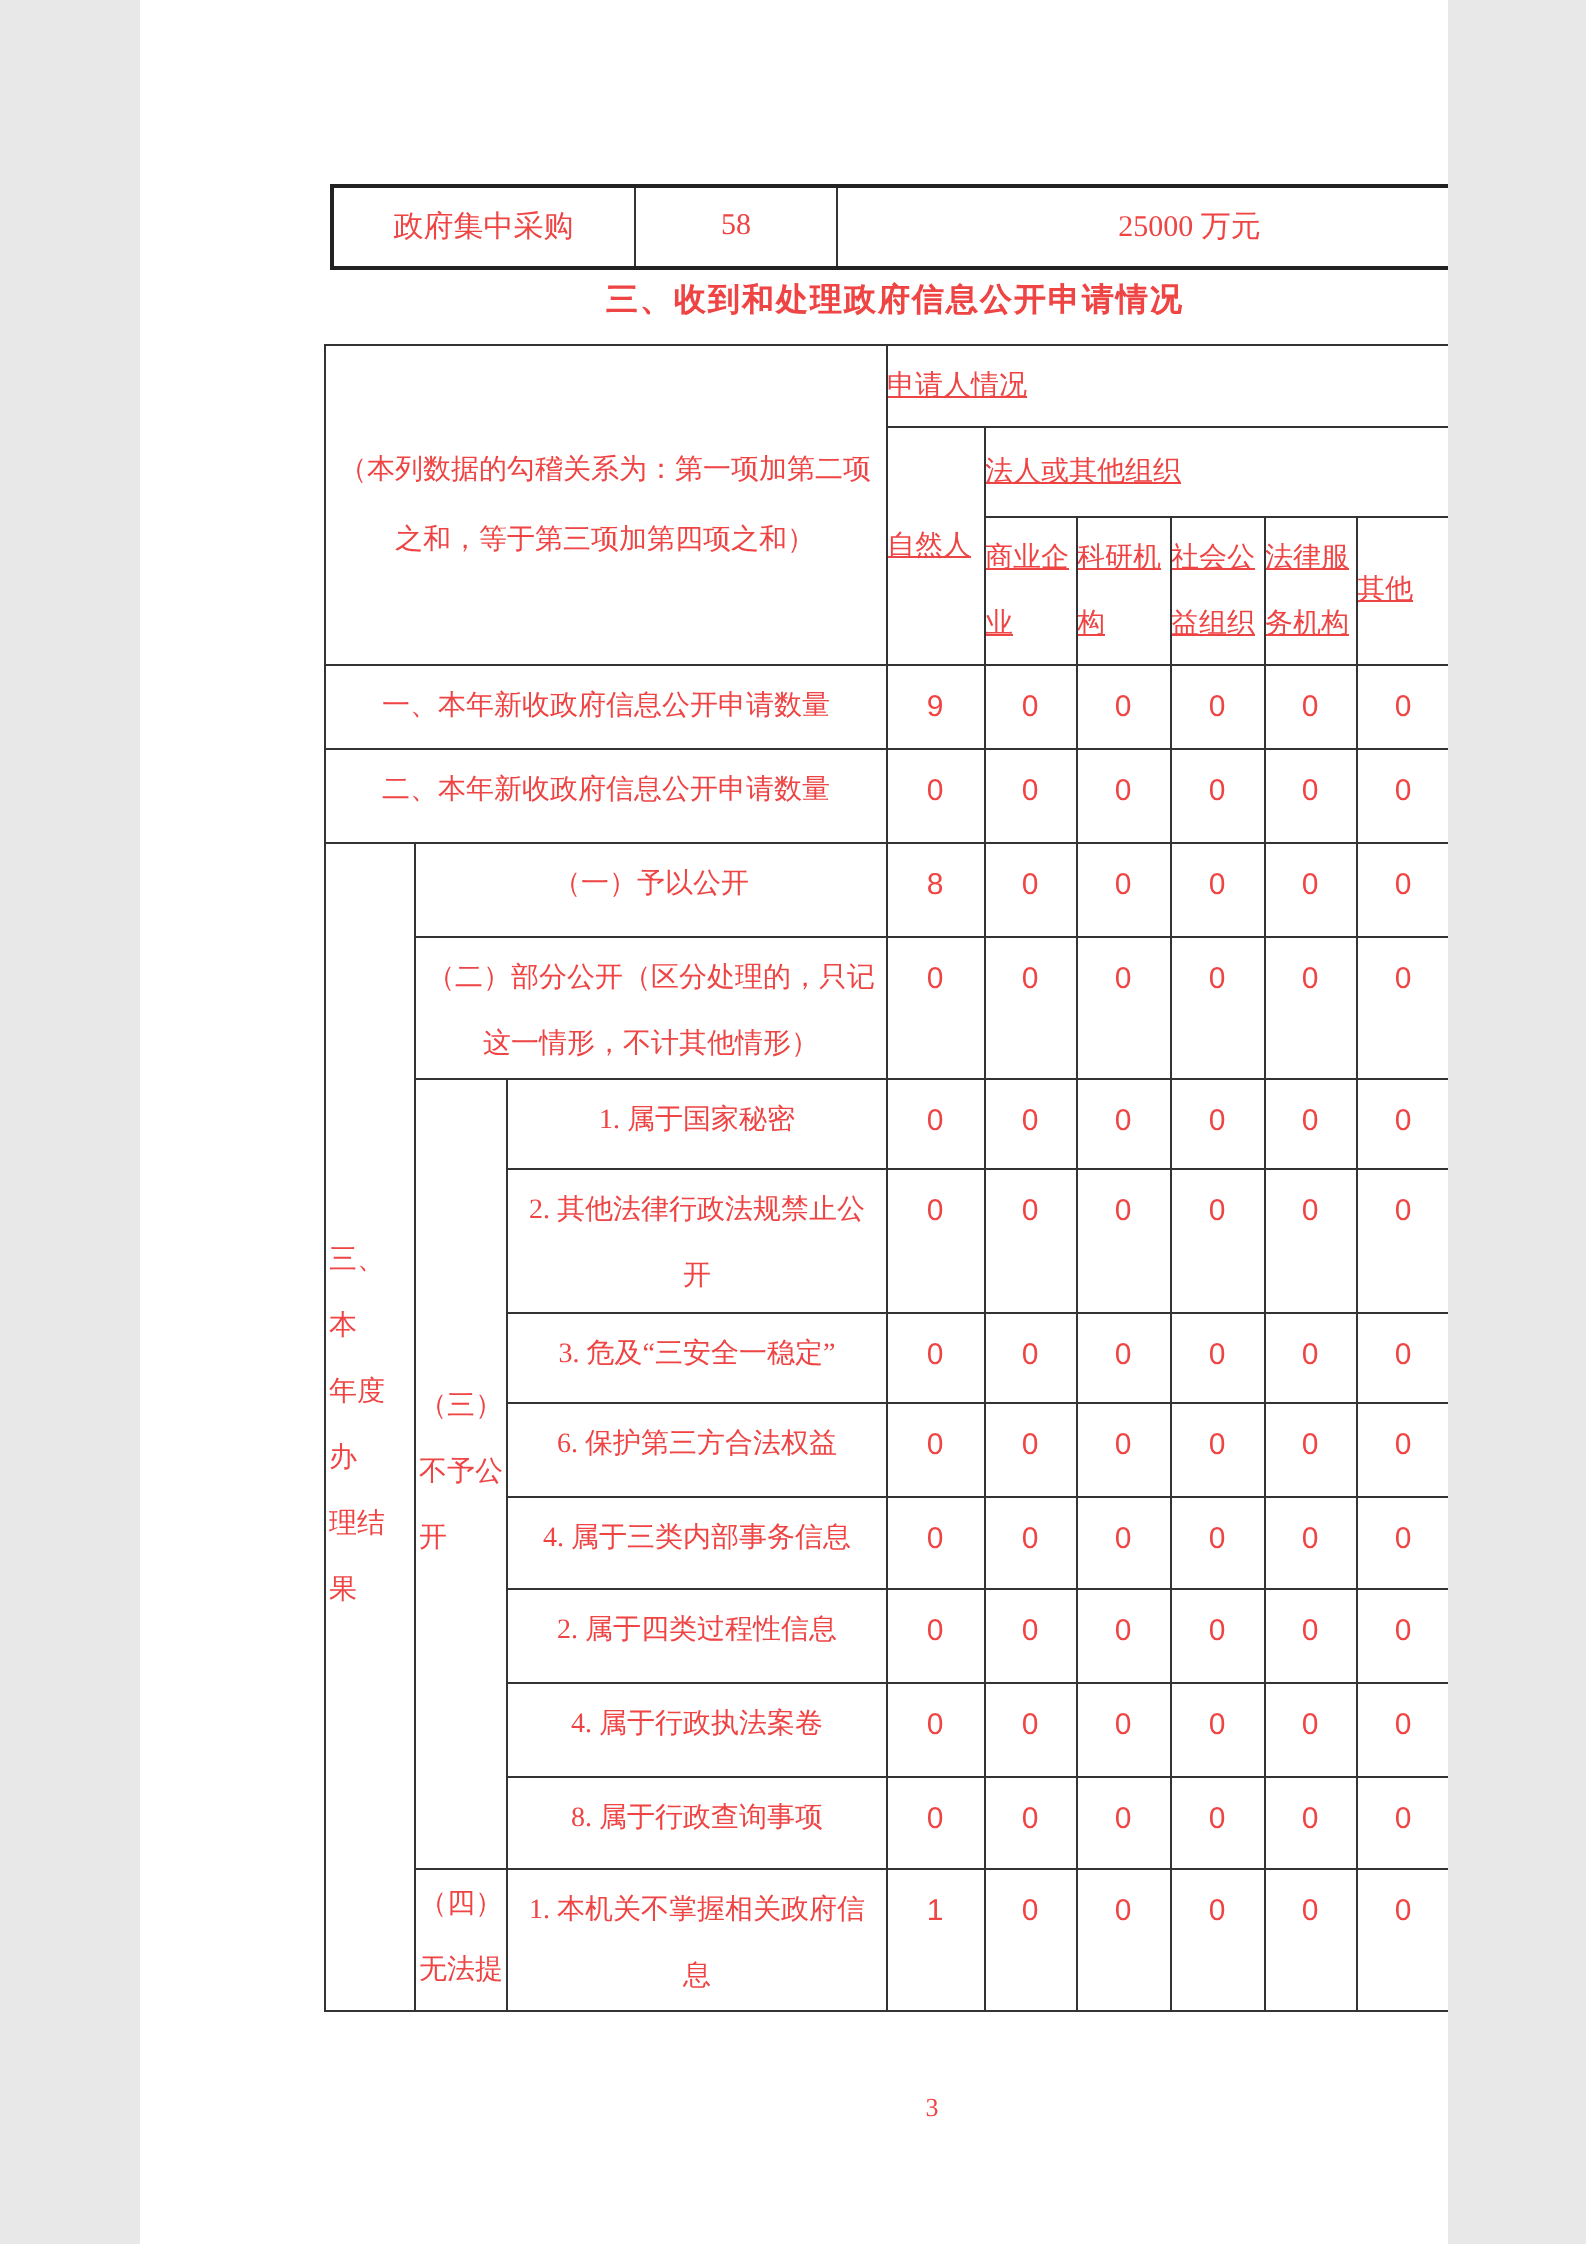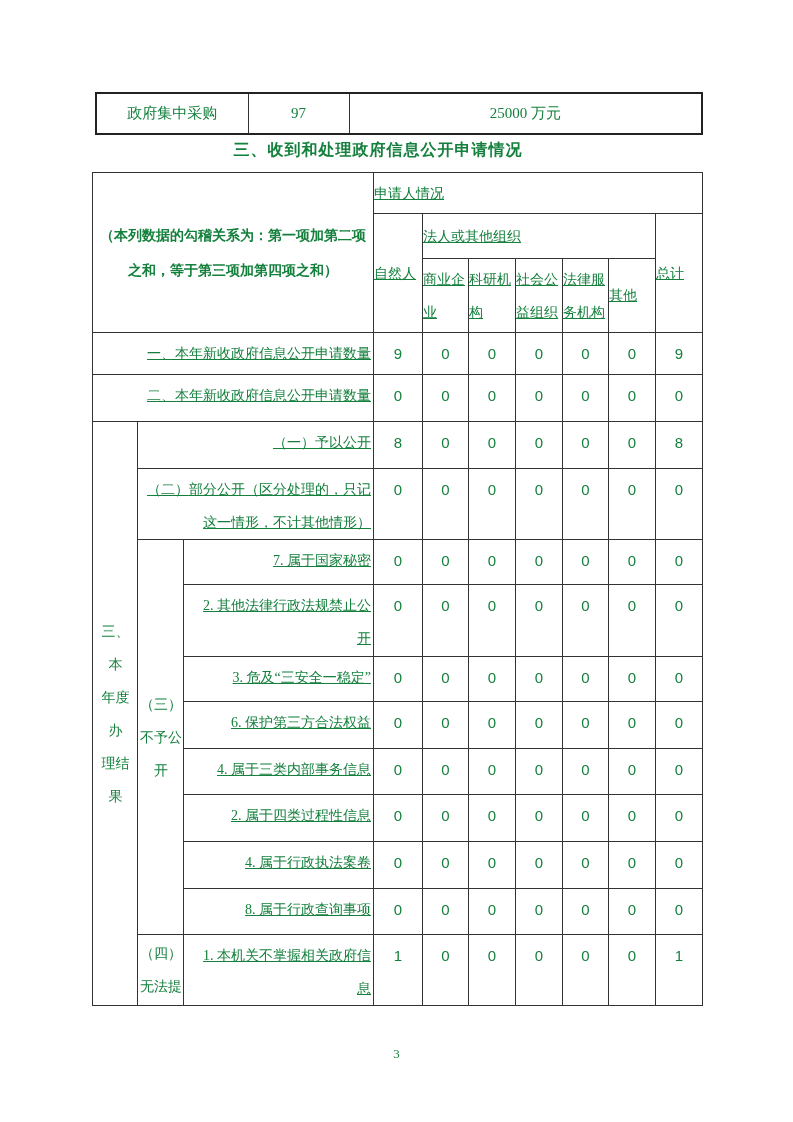--- a/index.html
+++ b/index.html
@@ -1,22 +1,22 @@
 <!DOCTYPE html>
 <html><head>
 <meta charset="utf-8">
 <style>
   html,body{margin:0;padding:0;background:#e8e8e8;}
   .page{
     position:relative;
-    width:793px;height:1122px;
+    width:654px;height:1122px;
     margin:0 auto;
     background:#ffffff;
     font-family:"Liberation Serif","DejaVu Serif",serif;
-    color:#15803d;
+    color:#ef4444;
     overflow:hidden;
   }
   table{border-collapse:collapse;table-layout:fixed;}
 
   
   .top-table{
     position:absolute;left:95px;top:92px;width:606px;
     border:2px solid #222;
   }
   .top-table td{
@@ -53,32 +53,31 @@
     text-align:left;vertical-align:middle;
     white-space:pre-line;
     padding:0;
     text-decoration:underline;
   }
   .main-table td.note{
     text-align:center;vertical-align:middle;
     white-space:pre-line;
     line-height:35px;
     padding:0 2px;
-    font-weight:bold;
   }
   .main-table td.lbl{
-    text-align:right;vertical-align:top;
+    text-align:center;vertical-align:top;
     white-space:pre-line;
     padding:4px 2px 0 3px;
-    text-decoration:underline;
   }
   .main-table td.grp{
-    text-align:center;vertical-align:middle;
+    text-align:left;vertical-align:middle;
     white-space:pre-line;
     padding:0 1px 0 2px;
+    font-family:Liberation Mono, monospace;
   }
   .main-table td.num{
     font-family:"Liberation Sans","DejaVu Sans",sans-serif;
     font-size:15px;
     text-align:center;vertical-align:top;
     padding-top:4px;
   }
   tr.rh41{height:41px}
   tr.rh42{height:42px}
   tr.rh45{height:45px}
@@ -101,21 +100,21 @@
 
   <table class="top-table">
     <colgroup>
         <col style="width:152px">
         <col style="width:101px">
         <col style="width:353px">
       </colgroup>
     <tbody>
         <tr>
       <td>政府集中采购</td>
-      <td>97</td>
+      <td>58</td>
       <td>25000 万元</td>
     </tr>
   </tbody>
     </table>
 
   <div class="section-title">三、收到和处理政府信息公开申请情况</div>
 
   <table class="main-table">
     <colgroup>
       <col style="width:45px">
@@ -198,21 +197,21 @@
       <td class="num">0</td>
       <td class="num">0</td>
       <td class="num">0</td>
       <td class="num">0</td>
     </tr>
 
     <tr class="rh45">
       <td class="grp" rowspan="8">（三）
 不予公
 开</td>
-      <td class="lbl">7. 属于国家秘密</td>
+      <td class="lbl">1. 属于国家秘密</td>
       <td class="num">0</td>
       <td class="num">0</td>
       <td class="num">0</td>
       <td class="num">0</td>
       <td class="num">0</td>
       <td class="num">0</td>
       <td class="num">0</td>
     </tr>
 
     <tr class="rh72">

